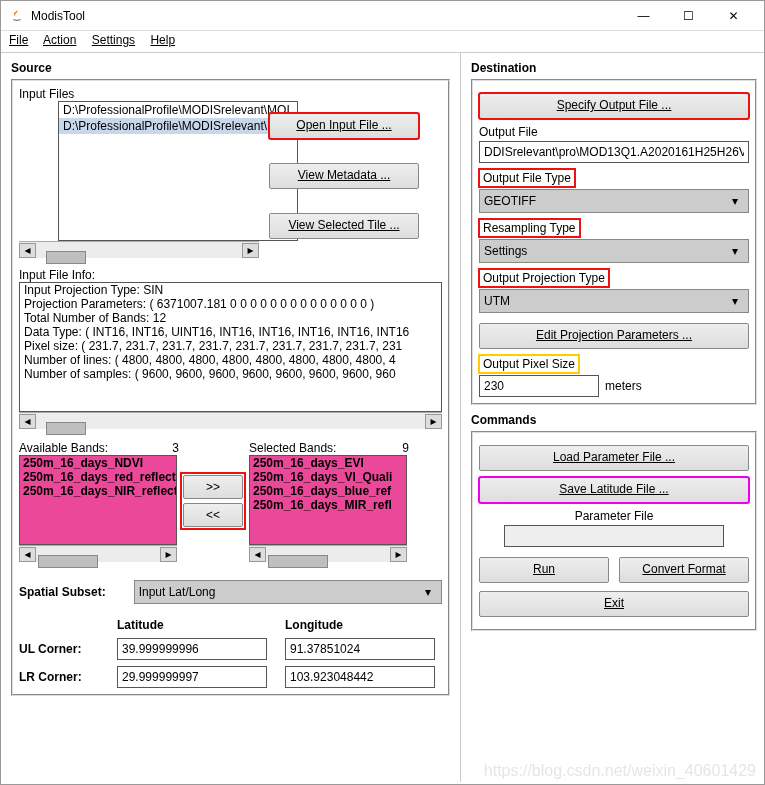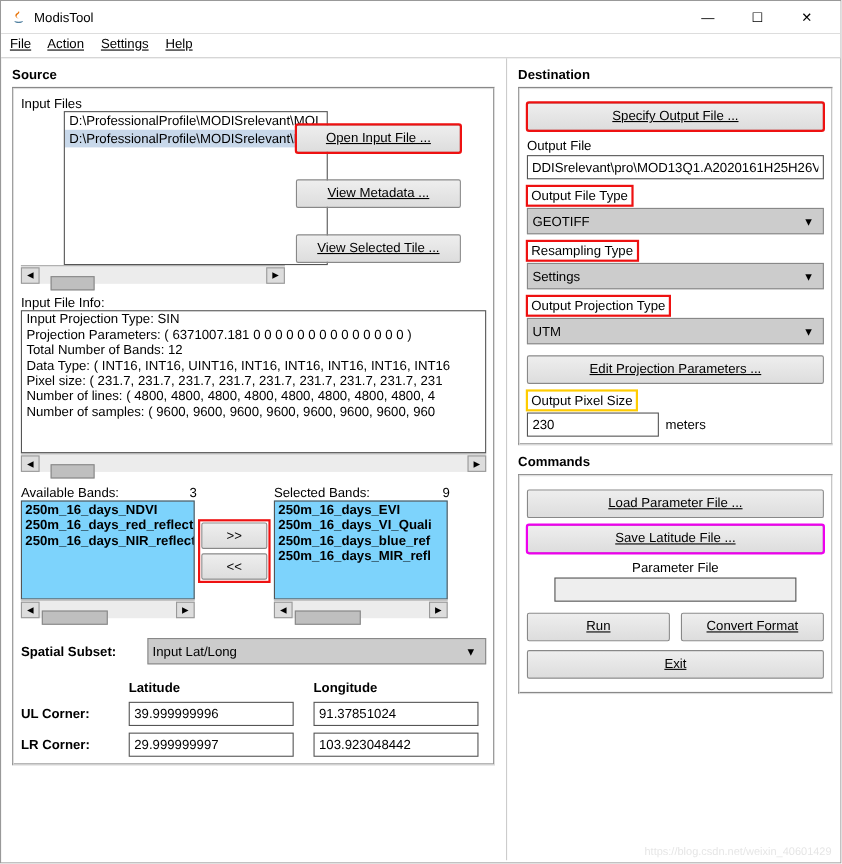--- a/index.html
+++ b/index.html
@@ -24,38 +24,38 @@
 .scroll-h { height: 17px; background: #ececec; border-top: 1px solid #aaa; display: flex; align-items: center; }
 .scroll-h .arrow { width: 17px; height: 15px; background: #ddd; border: 1px solid #999; text-align:center; line-height:13px; }
 .scroll-h .track { flex: 1; position: relative; }
 .scroll-h .thumb { position: absolute; left: 10px; top: 1px; width: 40px; height: 13px; background: #bfbfbf; border: 1px solid #888; }
 .btn { background: linear-gradient(#eee,#ddd); border: 1px solid #888; border-radius: 2px; height: 26px; line-height: 22px; text-align: center; cursor: pointer; }
 .btn-wide { width: 270px; display: block; margin: 6px auto; }
 .btn-open { width: 150px; }
 .textarea-info { background: #fff; border: 1px solid #555; width: 100%; height: 130px; overflow: hidden; }
 .textarea-info .line { padding: 0 4px; white-space: nowrap; }
 .bands-row { display: flex; align-items: flex-start; gap: 4px; }
-.bands-list { width: 158px; border: 1px solid #555; background: #7dd3fc; height: 90px; overflow: hidden; }
+.bands-list { width: 158px; border: 1px solid #555; background: #ec4899; height: 90px; overflow: hidden; }
 .bands-list .item { padding: 0 3px; white-space: nowrap; font-weight: bold; }
 .bands-btns { display: flex; flex-direction: column; gap: 4px; margin-top: 18px; }
 .bands-btns .btn { width: 60px; height: 24px; }
 .spatial { margin-top: 8px; }
 input[type=text], select.combo { border: 1px solid #555; background: #fff; height: 22px; padding: 1px 4px; }
 .combo { height: 24px; background: #ccc; border: 1px solid #888; display: flex; align-items: center; justify-content: space-between; padding: 0 4px; cursor: pointer; }
 .combo .arrow { width: 18px; text-align: center; }
 .hl-red { outline: 2px solid #e11; outline-offset: -1px; }
 .hl-yellow { outline: 2px solid #fc0; outline-offset: -1px; }
 .hl-magenta { outline: 2px solid #e0e; outline-offset: -1px; }
 .label-box { display: inline-block; padding: 2px 4px; }
 .field-label { margin: 6px 0 2px 0; }
 .cmd-row { display: flex; gap: 10px; }
 .cmd-row .btn { flex: 1; }
 .ll-grid { display: grid; grid-template-columns: 80px 150px 150px; gap: 6px 18px; align-items: center; }
 .ll-grid .hdr { font-weight: bold; }
-.watermark { position:absolute; right:8px; bottom:4px; font-size: 10px; color: rgba(150,150,150,0.25);}
+.watermark { position:absolute; right:8px; bottom:4px; font-size: 16px; color: rgba(150,150,150,0.25);}
 </style>
 </head>
 <body>
 
 <div class="window">
   <div class="titlebar">
     <span class="icon">
       <svg width="16" height="16" viewBox="0 0 16 16">
           <path d="M8 2c2 2-2 3-2 5 0 1 2 2 2 2s-3-1-3-3c0-2 3-2 3-4z" fill="#e76f00"></path>
           <path d="M4 11c3 1 5 1 8 0 0 1-2 2-4 2s-4-1-4-2z" fill="#5382a1"></path>

